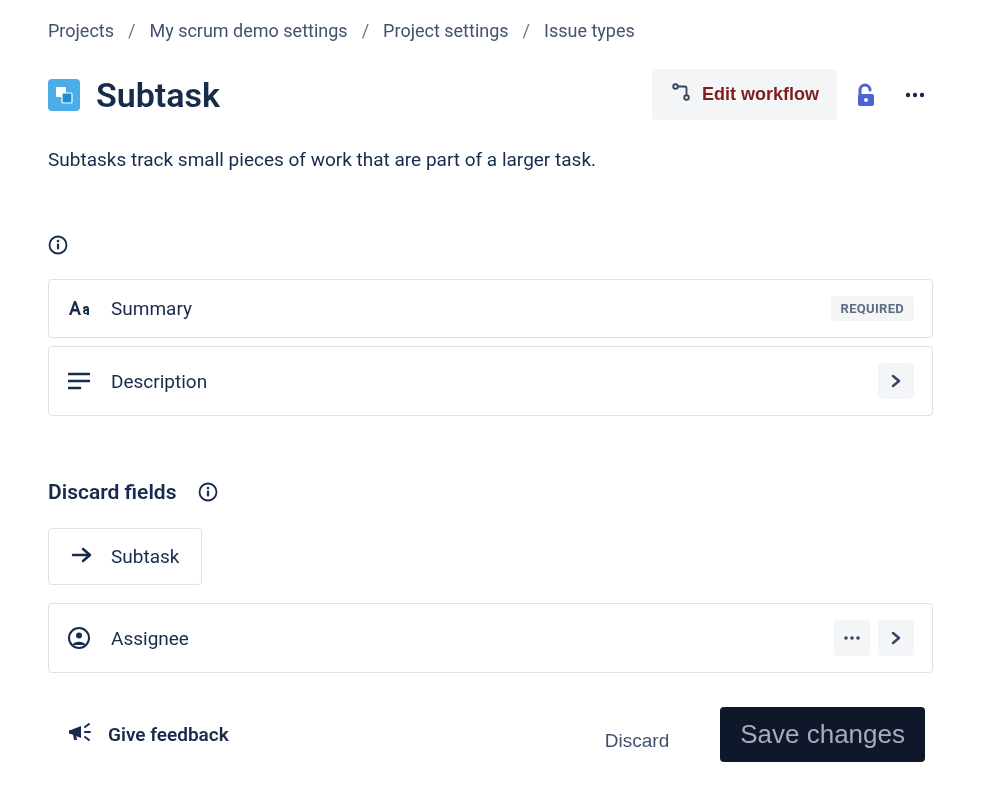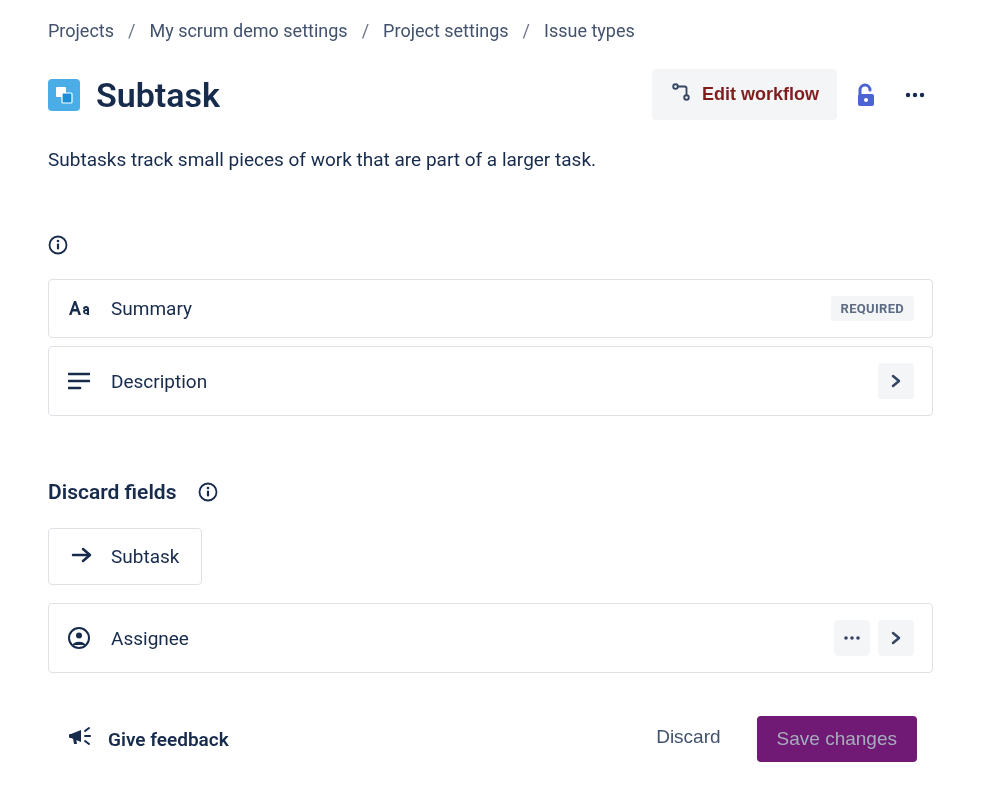--- a/index.html
+++ b/index.html
@@ -176,57 +176,57 @@
   margin-bottom: 18px;
   background: #fff;
 }
 .section-gap {
   margin-top: 64px;
 }
 .footer {
   position: absolute;
   bottom: 0;
   left: 0;
-  right: 16px;
+  right: 8px;
   display: flex;
   align-items: center;
   justify-content: space-between;
   padding: 20px 48px 30px 68px;
   background: #fff;
 }
 .feedback-group {
   display: flex;
   align-items: center;
   gap: 14px;
   cursor: pointer;
 }
 .feedback-label {
   font-size: 19px;
   font-weight: 600;
   color: #172b4d;
 }
 .footer-actions {
   display: flex;
-  align-items: flex-start;
-  gap: 20px;
+  align-items: flex-end;
+  gap: 35px;
 }
 .discard-btn {
   background: transparent;
   border: none;
   font-size: 19px;
   font-weight: 500;
   color: #42526e;
   cursor: pointer;
   padding: 10px 16px;
 }
 .save-btn {
-  background: #701a75;
+  background: #0f172a;
   border: none;
   border-radius: 4px;
-  font-size: 19px;
+  font-size: 26px;
   font-weight: 500;
   color: #a5adba;
   padding: 12px 20px;
   cursor: not-allowed;
 }
 </style>
 </head>
 <body>
 
 <div class="container">

